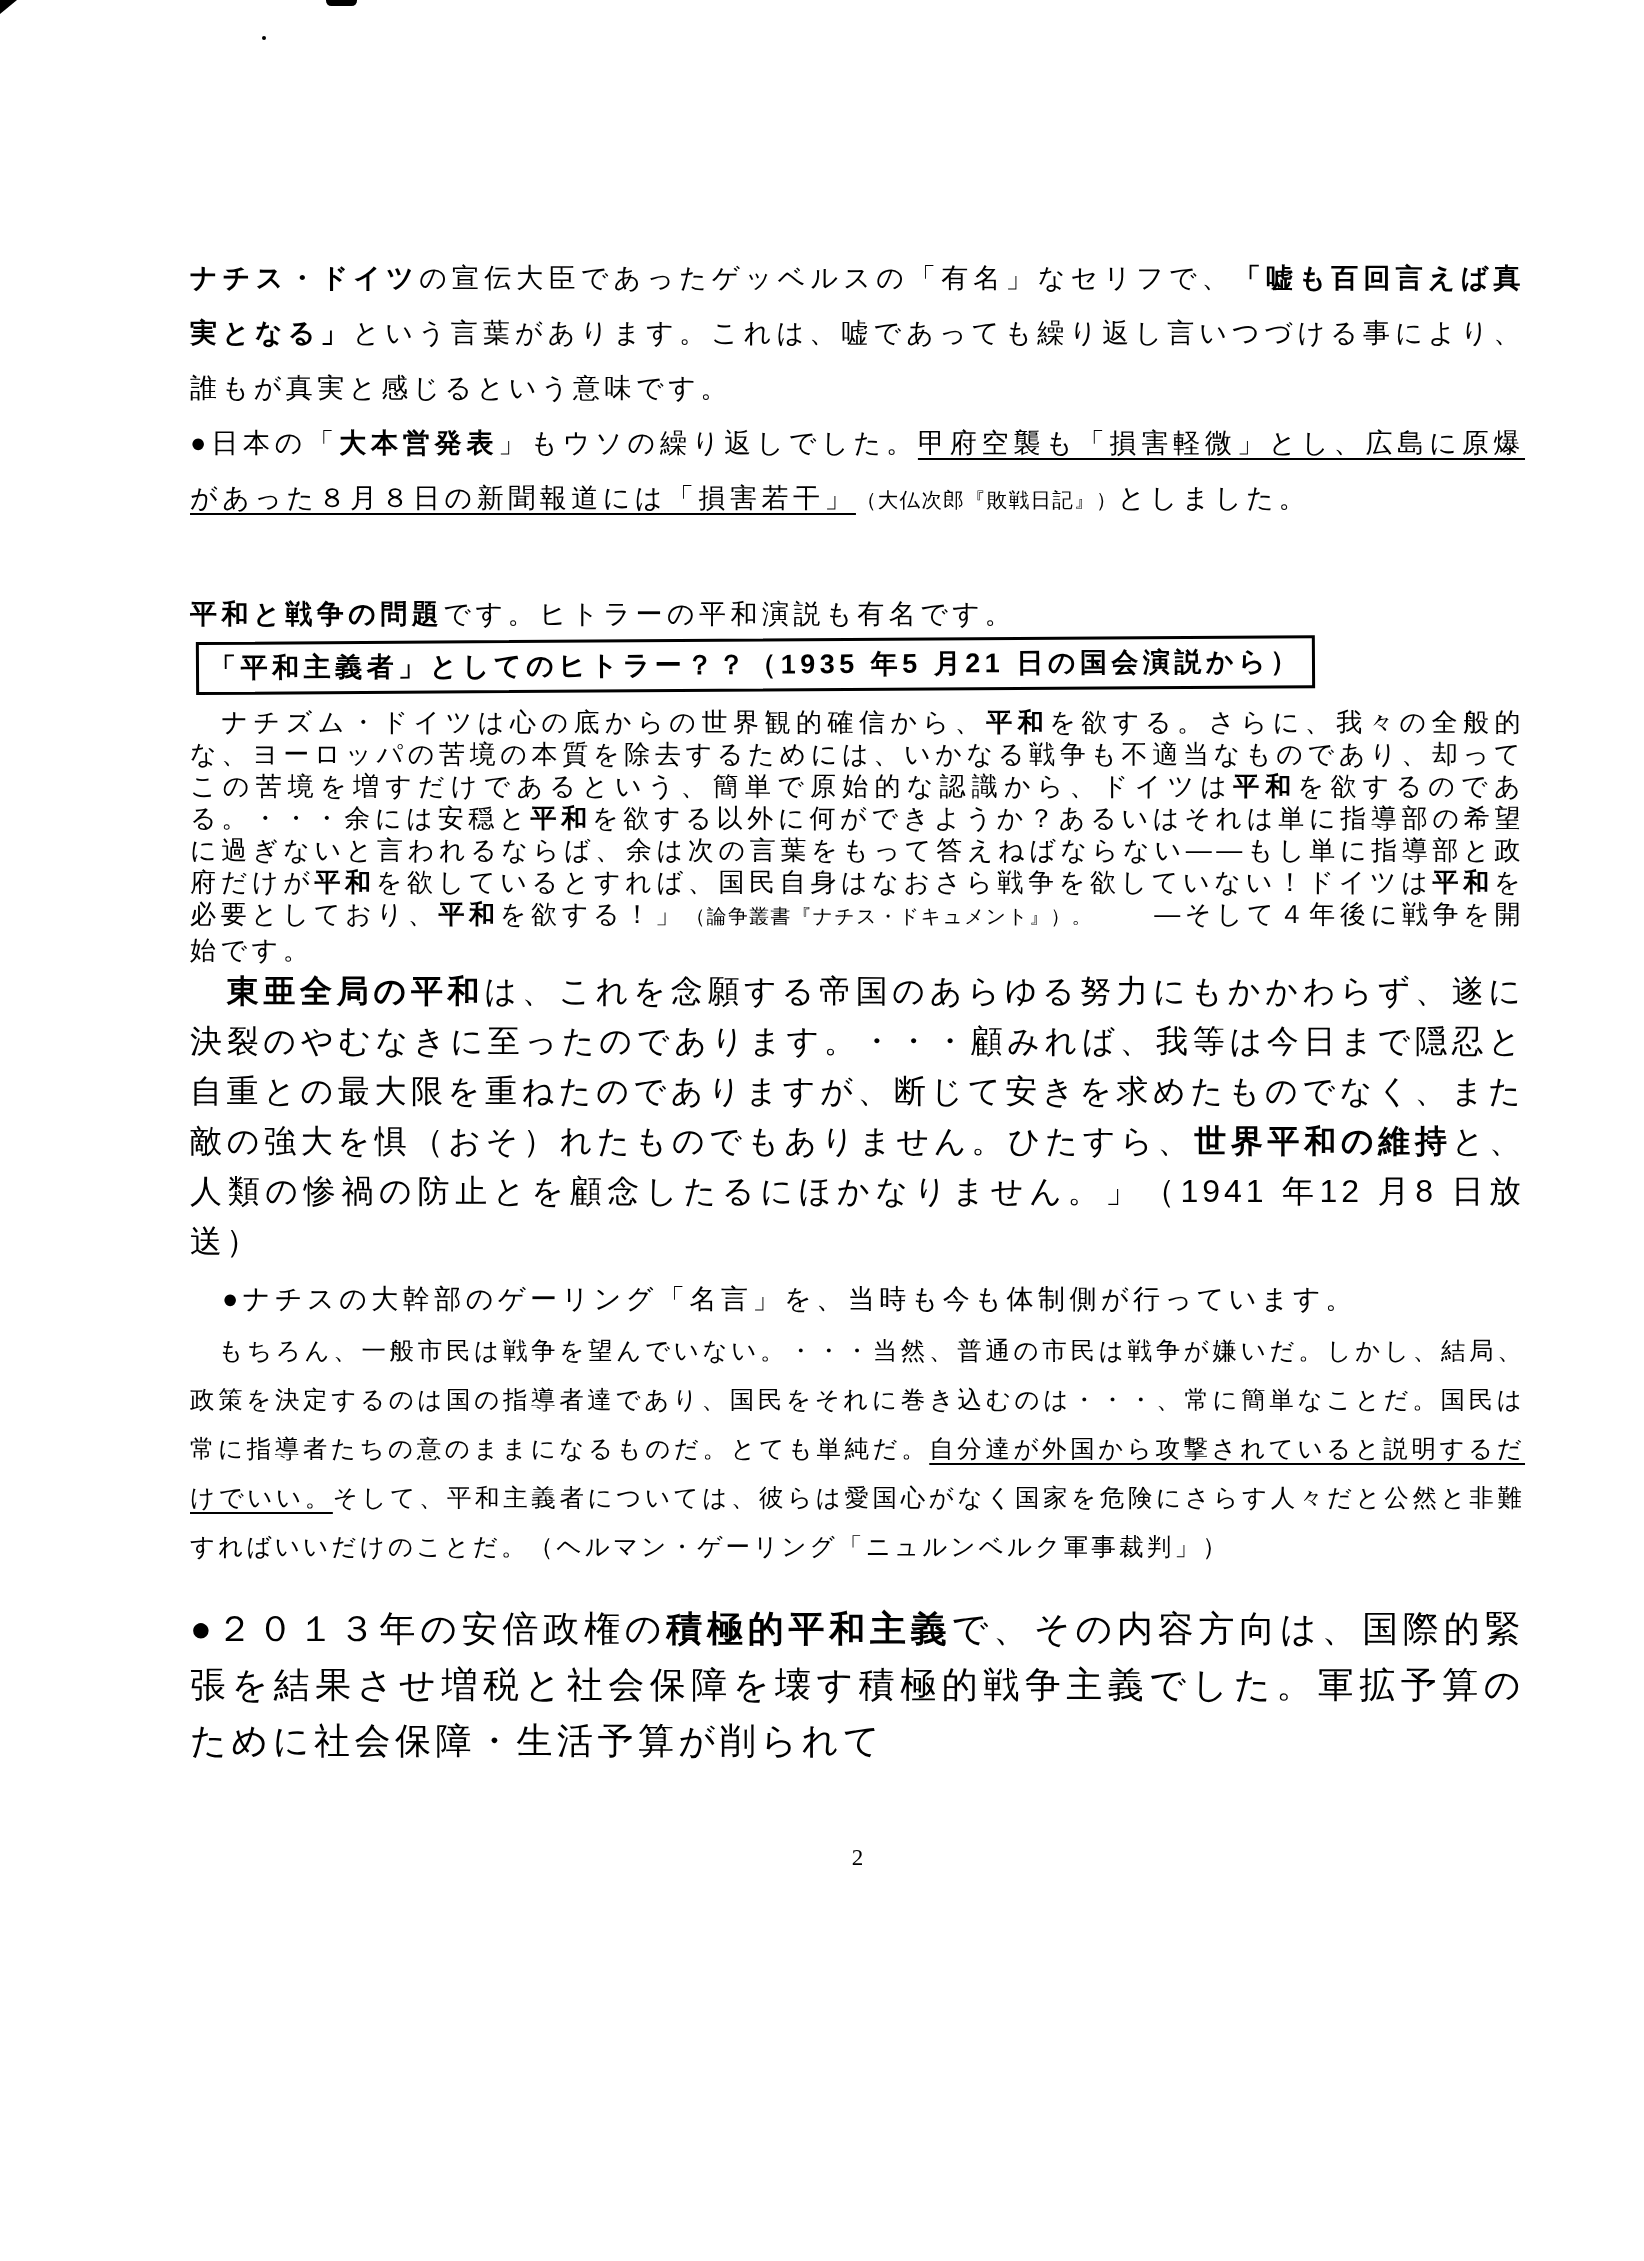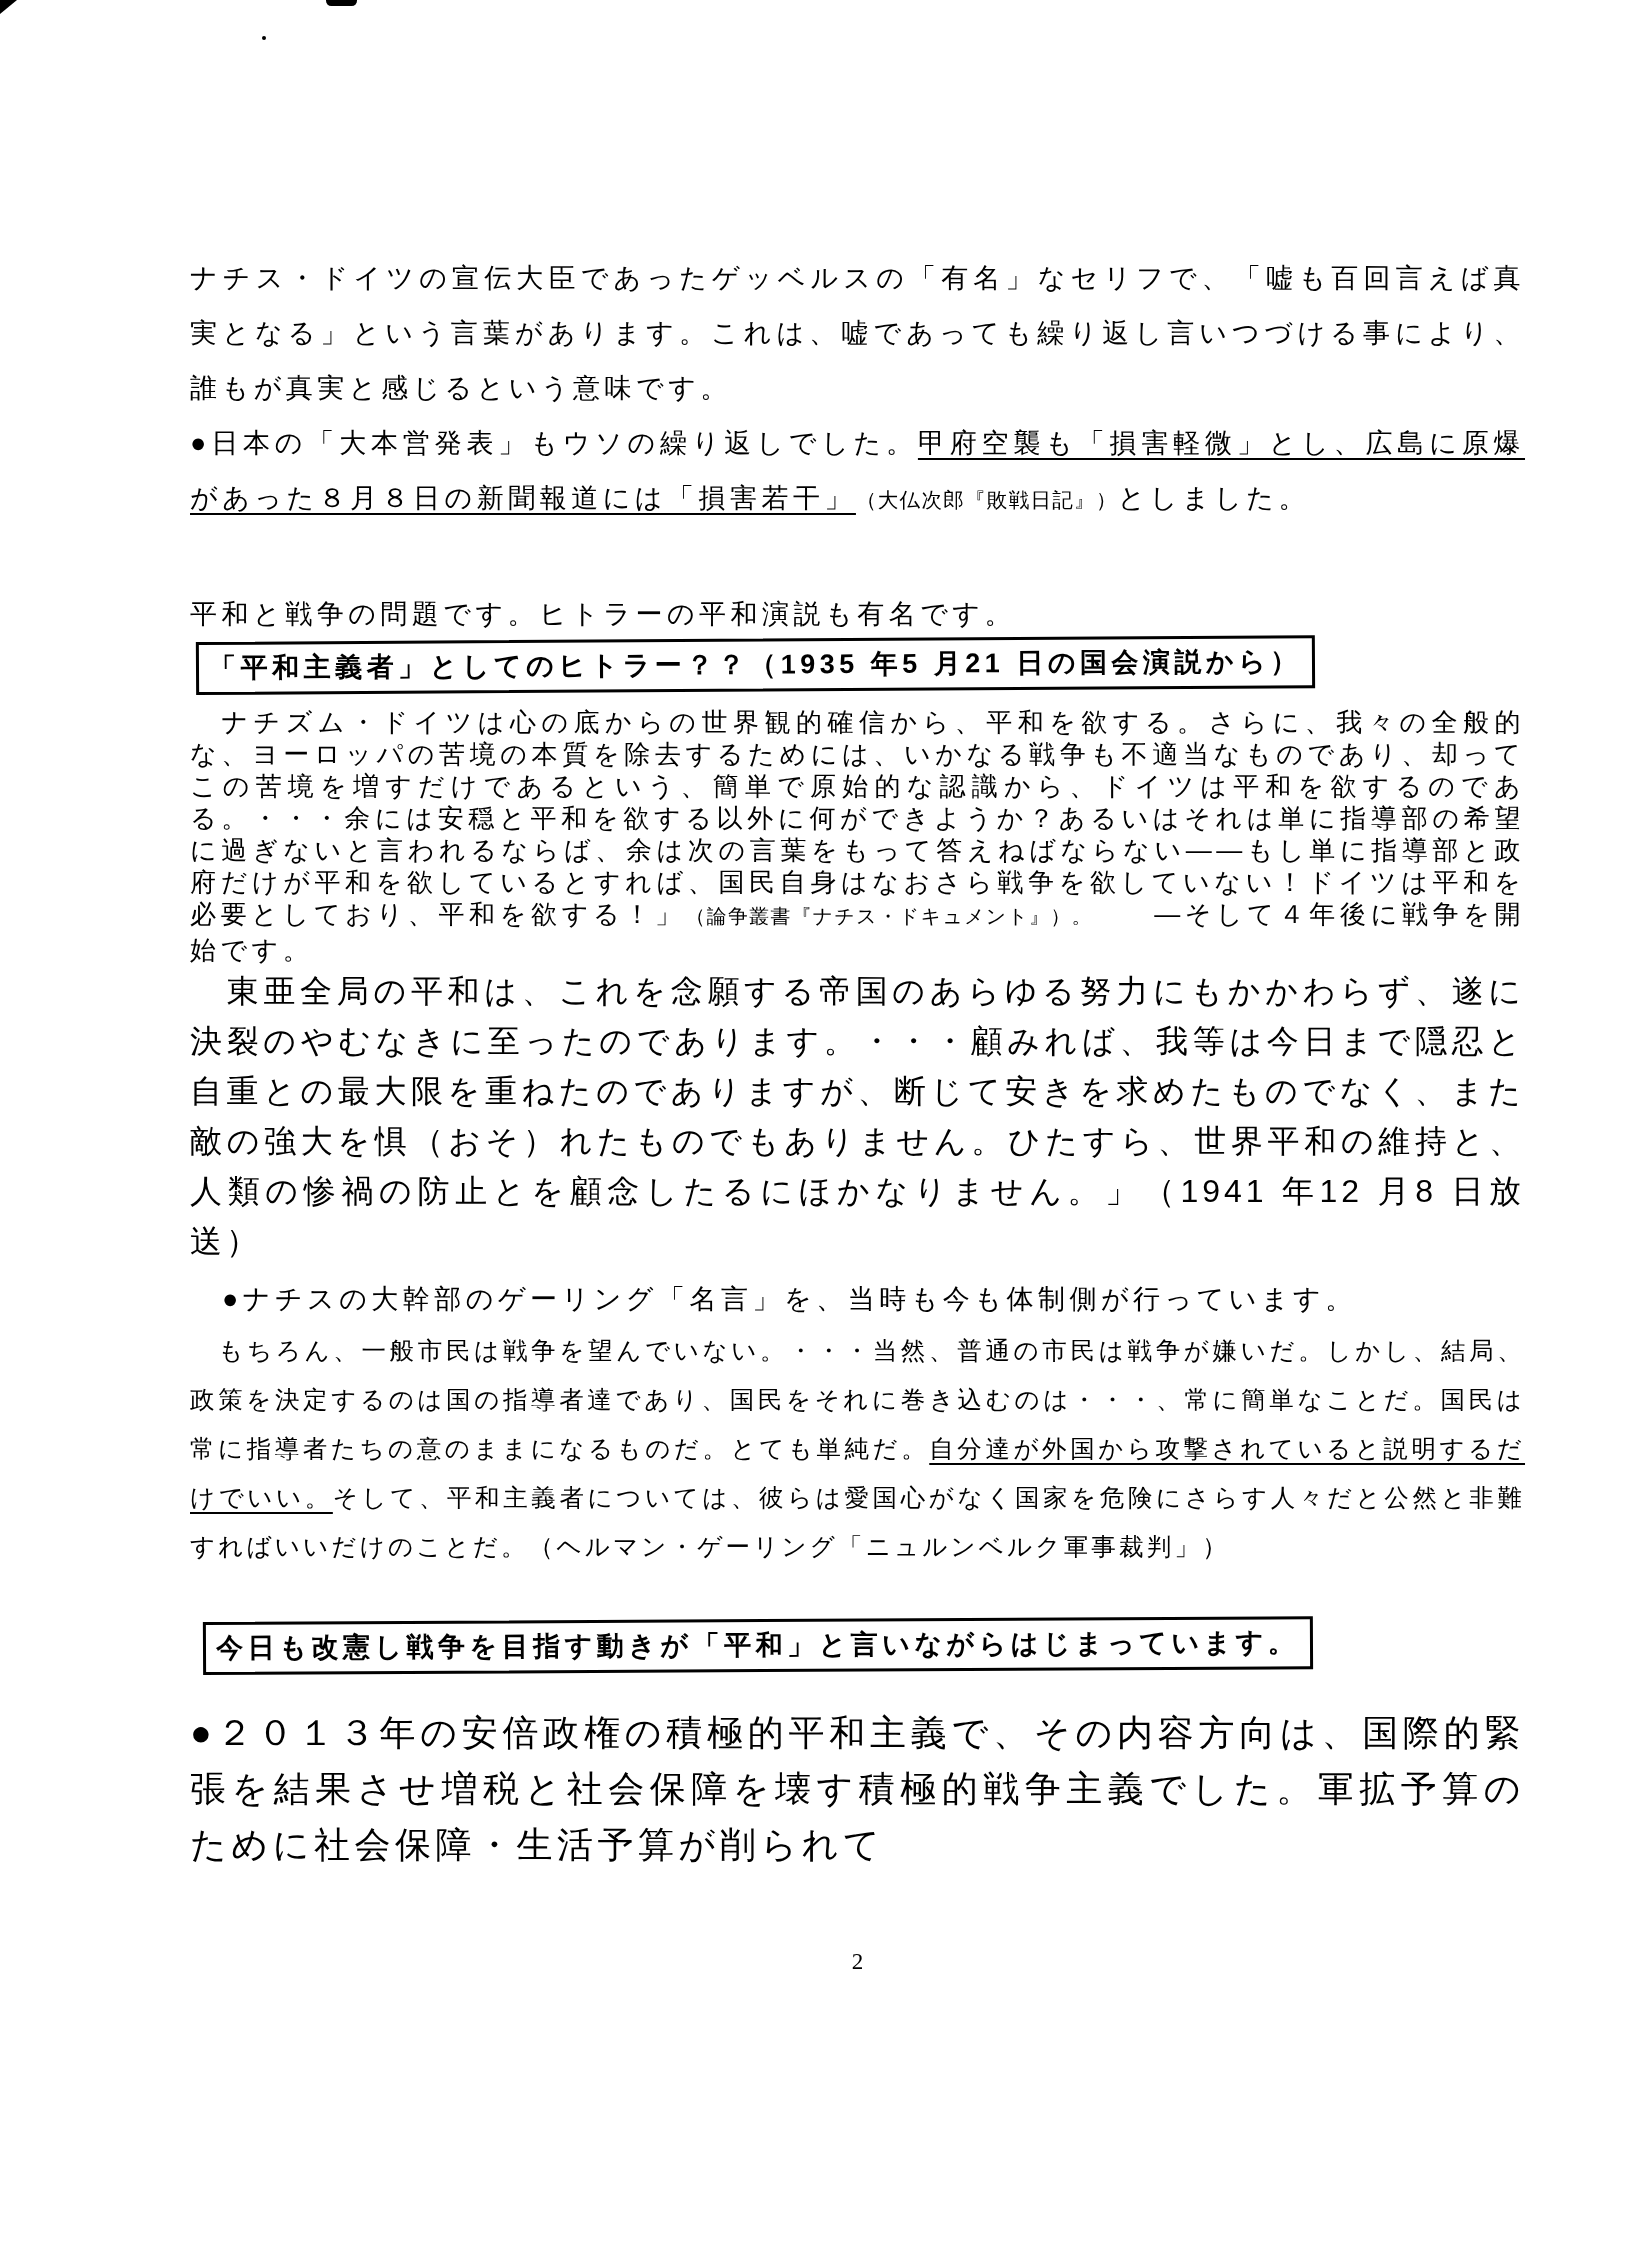--- a/index.html
+++ b/index.html
@@ -32,21 +32,21 @@
     text-align:justify;text-justify:inter-ideograph;margin-left:32px;
   }
   .p-goering{
     font-size:24.5px;line-height:49px;letter-spacing:3.2px;
     text-align:justify;text-justify:inter-ideograph;
   }
   .p-abe{
     font-size:36px;line-height:56px;letter-spacing:4.5px;
     text-align:justify;text-justify:inter-ideograph;
   }
-  .b{font-weight:normal;}
+  .b{font-weight:bold;}
   .u{text-decoration:underline;text-decoration-thickness:1.9px;text-underline-offset:6.4px;}
   .sm{font-size:0.76em;letter-spacing:1.3px;font-family:Liberation Mono, monospace;}
   .box{
     display:inline-block;
     border:3.2px solid #000;
     padding:6.4px 10.3px;
     font-size:27px;font-weight:bold;line-height:34px;letter-spacing:4.5px;
     transform-origin:left center;
   }
   .box-hitler{margin-left:6.4px;transform:rotate(-0.35deg);}
@@ -95,21 +95,20 @@
     <p class="p-hitler mt-hitlerquote"><span>　ナチズム・ドイツは心の底からの世界観的確信から、</span><span class="b">平和</span><span>を欲する。さらに、我々の全般的な、ヨーロッパの苦境の本質を除去するためには、いかなる戦争も不適当なものであり、却ってこの苦境を増すだけであるという、簡単で原始的な認識から、ドイツは</span><span class="b">平和</span><span>を欲するのである。・・・余には安穏と</span><span class="b">平和</span><span>を欲する以外に何ができようか？あるいはそれは単に指導部の希望に過ぎないと言われるならば、余は次の言葉をもって答えねばならない――もし単に指導部と政府だけが</span><span class="b">平和</span><span>を欲しているとすれば、国民自身はなおさら戦争を欲していない！ドイツは</span><span class="b">平和</span><span>を必要としており、</span><span class="b">平和</span><span>を欲する！」</span><span class="sm">（論争叢書『ナチス・ドキュメント』）。</span><span>　　―そして４年後に戦争を開始です。</span></p>
 
 
     <p class="p-tojo"><span>　</span><span class="b">東亜全局の平和</span><span>は、これを念願する帝国のあらゆる努力にもかかわらず、遂に決裂のやむなきに至ったのであります。・・・顧みれば、我等は今日まで隠忍と自重との最大限を重ねたのでありますが、断じて安きを求めたものでなく、また敵の強大を惧（おそ）れたものでもありません。ひたすら、</span><span class="b">世界平和の維持</span><span>と、人類の惨禍の防止とを顧念したるにほかなりません。」（1941 年12 月8 日放送）</span></p>
 
 
     <p class="p-goering-intro mt-goeringintro"><span>●ナチスの大幹部のゲーリング「名言」を、当時も今も体制側が行っています。</span></p>
 
     <p class="p-goering mt-goeringquote"><span>　もちろん、一般市民は戦争を望んでいない。・・・当然、普通の市民は戦争が嫌いだ。しかし、結局、政策を決定するのは国の指導者達であり、国民をそれに巻き込むのは・・・、常に簡単なことだ。国民は常に指導者たちの意のままになるものだ。とても単純だ。</span><span class="u">自分達が外国から攻撃されていると説明するだけでいい。</span><span>そして、平和主義者については、彼らは愛国心がなく国家を危険にさらす人々だと公然と非難すればいいだけのことだ。（ヘルマン・ゲーリング「ニュルンベルク軍事裁判」）</span></p>
 
-    <div class="wrap-kaikenbox"><span class="box box-kaiken">今日も改憲し戦争を目指す動きが「平和」と言いながらはじまっています。</span></div>
 
     <p class="p-abe mt-abe"><span>●２０１３年の安倍政権の</span><span class="b">積極的平和主義</span><span>で、その内容方向は、国際的緊張を結果させ増税と社会保障を壊す積極的戦争主義でした。軍拡予算のために社会保障・生活予算が削られて</span></p>
 
     <div class="page-number">2</div>
 
   </div>
 </div>
 
 
 </body></html>

